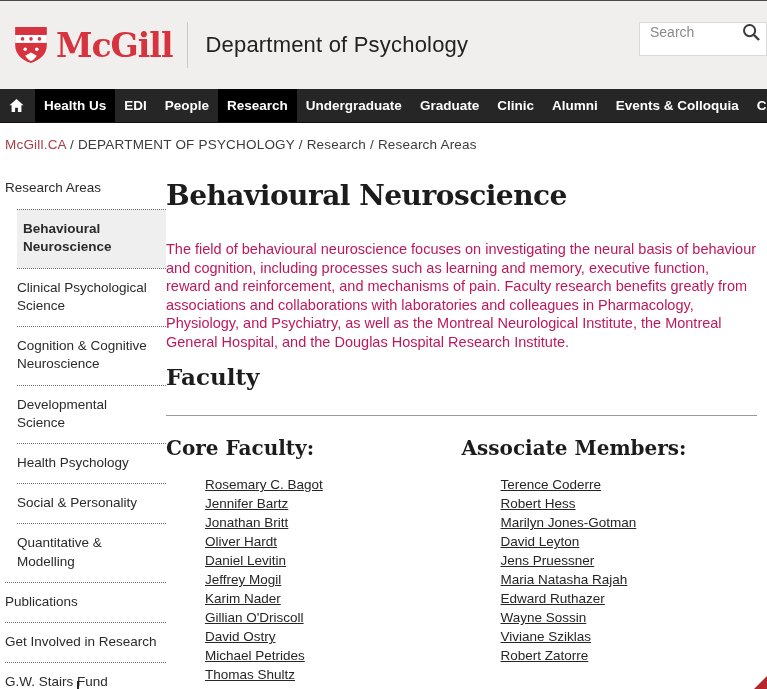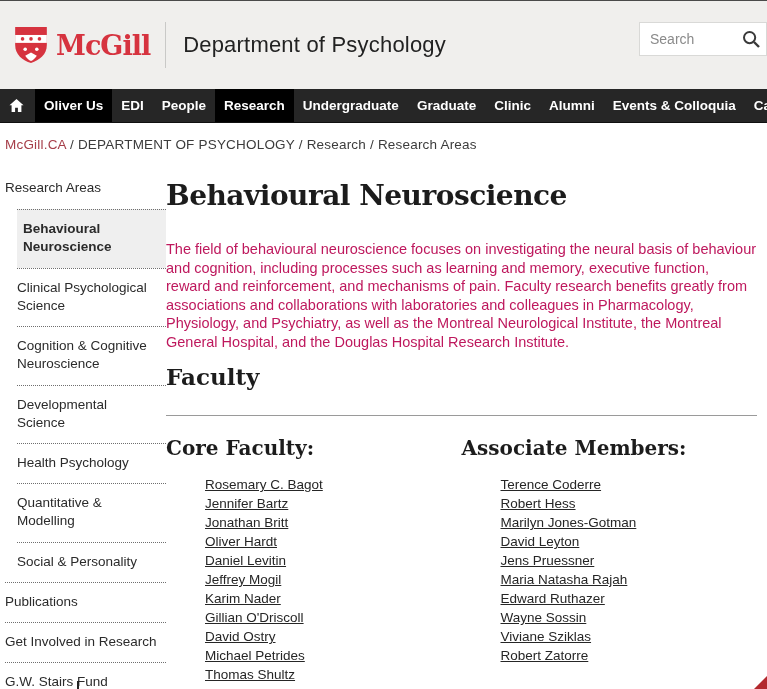--- a/index.html
+++ b/index.html
@@ -6,24 +6,24 @@
   html,body { margin:0; padding:0; }
   body {
     width:767px; height:689px; overflow:hidden; position:relative;
     font-family:"Liberation Sans", sans-serif; color:#262626; background:#fff;
     border-top:1px solid #4a4a4a;
   }
 
   
   header { background:#f0efed; height:88px; display:flex; align-items:center; position:relative; }
   .logo { display:flex; align-items:center; margin-left:13px; gap:7px; cursor:pointer; }
-  .wordmark { font-family:"DejaVu Serif", serif; font-size:27px; font-weight:bold; color:#d6333f; letter-spacing:-1px; }
+  .wordmark { font-family:"DejaVu Serif", serif; font-size:33px; font-weight:bold; color:#d6333f; letter-spacing:-1px; }
   .hdr-divider { width:1px; height:46px; background:#c9c9c7; margin-left:15px; }
   .site-title { font-size:22px; margin-left:17px; color:#222; letter-spacing:0.2px; cursor:pointer; }
-  .search { position:absolute; right:0; top:21px; width:128px; height:34px; background:#fff; border:1px solid #d9d9d7; display:flex; align-items:center; }
+  .search { position:absolute; right:0; top:21px; width:128px; height:34px; background:#fff; border:1px solid #d9d9d7; display:flex; align-items:flex-start; }
   .search input { border:0; outline:0; flex:1; min-width:0; padding-left:10px; font-size:14px; color:#333; background:transparent; font-family:inherit; }
   .search input::placeholder { color:#8a8a8a; }
   .search-icon { display:flex; padding:0 5px 0 2px; cursor:pointer; }
 
   
   nav { background:#262626; height:34px; display:flex; align-items:stretch; border-bottom:1px solid #101010; }
   .nav-home { display:flex; align-items:center; padding:0 11px 0 9px; cursor:pointer; }
   #nav-items { display:flex; }
   .nav-item { color:#fff; font-size:13.5px; font-weight:bold; line-height:33px; padding:0 9px; text-decoration:none; cursor:pointer; white-space:nowrap; }
   .nav-item.active { background:#000; }
@@ -92,21 +92,21 @@
 
 <nav>
   <a class="nav-home">
     <span style="display:flex;">
       <svg width="15" height="13" viewBox="0 0 14 13" fill="#ffffff">
         <path d="M7 0 L14 6.2 H11.9 V13 H8.4 V8.8 H5.6 V13 H2.1 V6.2 H0 Z"></path>
       </svg>
     </span>
   </a>
   <div id="nav-items">
-      <a class="nav-item active">Oliver Us</a>
+      <a class="nav-item active">Health Us</a>
       <a class="nav-item">EDI</a>
       <a class="nav-item">People</a>
       <a class="nav-item active">Research</a>
       <a class="nav-item">Undergraduate</a>
       <a class="nav-item">Graduate</a>
       <a class="nav-item">Clinic</a>
       <a class="nav-item">Alumni</a>
       <a class="nav-item">Events &amp; Colloquia</a>
       <a class="nav-item">Careers</a>
     </div>
@@ -115,22 +115,22 @@
 <div class="breadcrumb" id="breadcrumb"><a class="crumb crumb-home">McGill.CA</a><span class="crumb-sep"> / </span><a class="crumb">DEPARTMENT OF PSYCHOLOGY</a><span class="crumb-sep"> / </span><a class="crumb">Research</a><span class="crumb-sep"> / </span><a class="crumb">Research Areas</a></div>
 
 <div class="layout">
   <aside id="sidebar">
       <div class="side-item l0">Research Areas</div>
       <div class="side-item l1 active">Behavioural Neuroscience</div>
       <div class="side-item l1">Clinical Psychological Science</div>
       <div class="side-item l1">Cognition &amp; Cognitive Neuroscience</div>
       <div class="side-item l1">Developmental Science</div>
       <div class="side-item l1">Health Psychology</div>
+      <div class="side-item l1">Social &amp; Personality</div>
       <div class="side-item l1">Quantitative &amp; Modelling</div>
-      <div class="side-item l1">Social &amp; Personality</div>
       <div class="side-item l0">Publications</div>
       <div class="side-item l0">Get Involved in Research</div>
       <div class="side-item l0">G.W. Stairs Fund</div>
     </aside>
   <main>
     <h1>Behavioural Neuroscience</h1>
     <p class="intro">The field of behavioural neuroscience focuses on investigating the neural basis of behaviour and cognition, including processes such as learning and memory, executive function, reward and reinforcement, and mechanisms of pain. Faculty research benefits greatly from associations and collaborations with laboratories and colleagues in Pharmacology, Physiology, and Psychiatry, as well as the Montreal Neurological Institute, the Montreal General Hospital, and the Douglas Hospital Research Institute.</p>
     <h2>Faculty</h2>
     <hr>
     <div id="faculty-cols">

